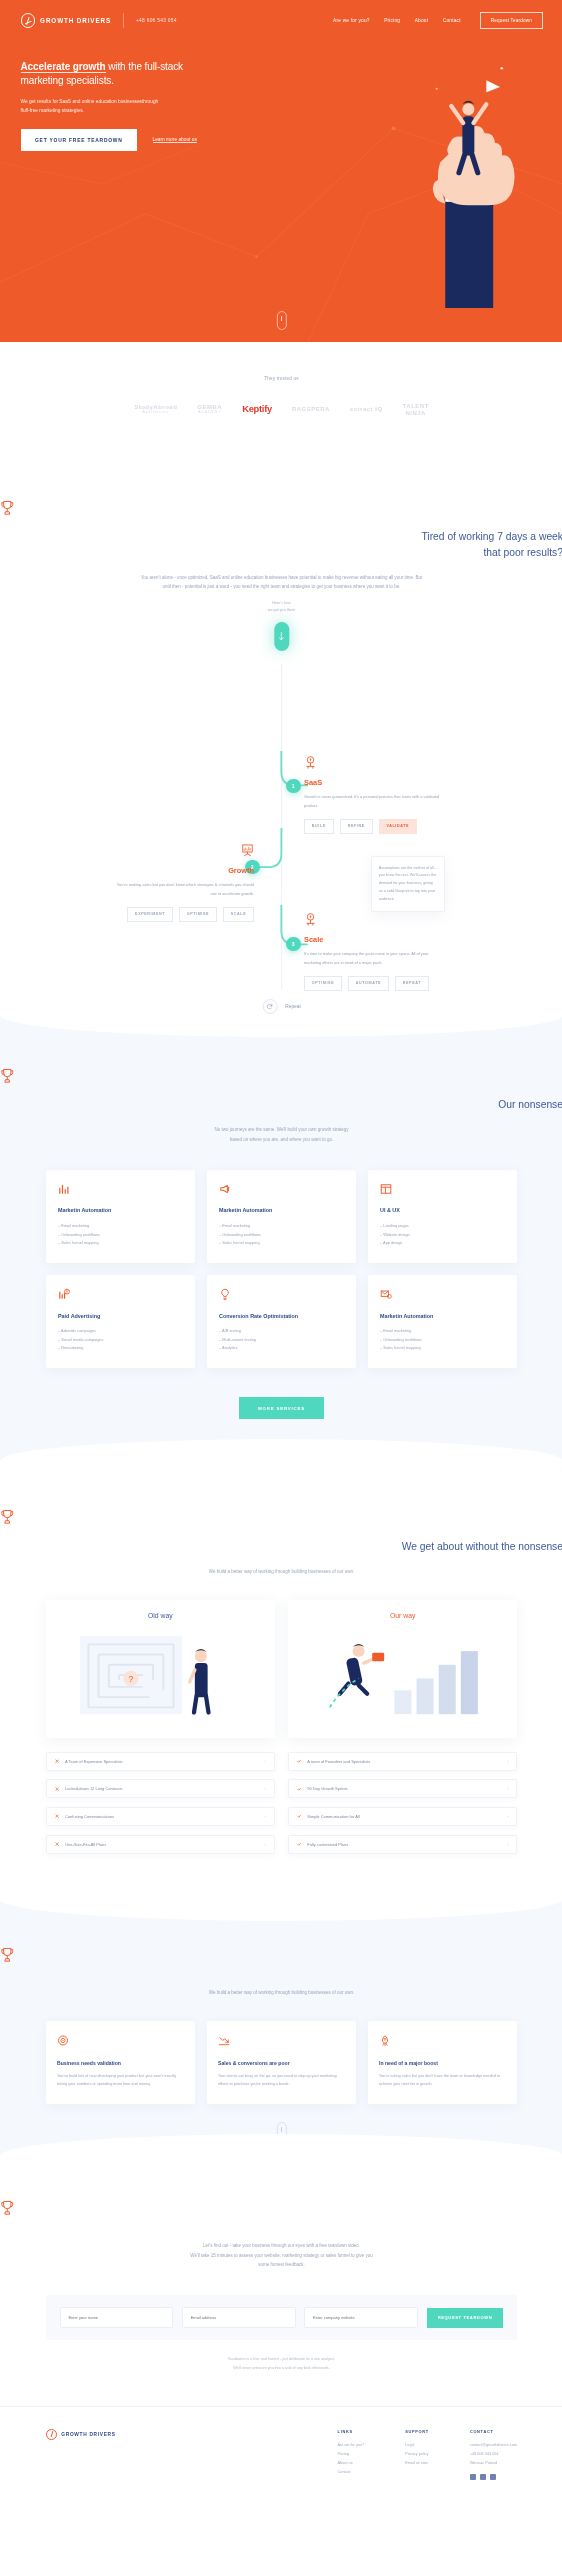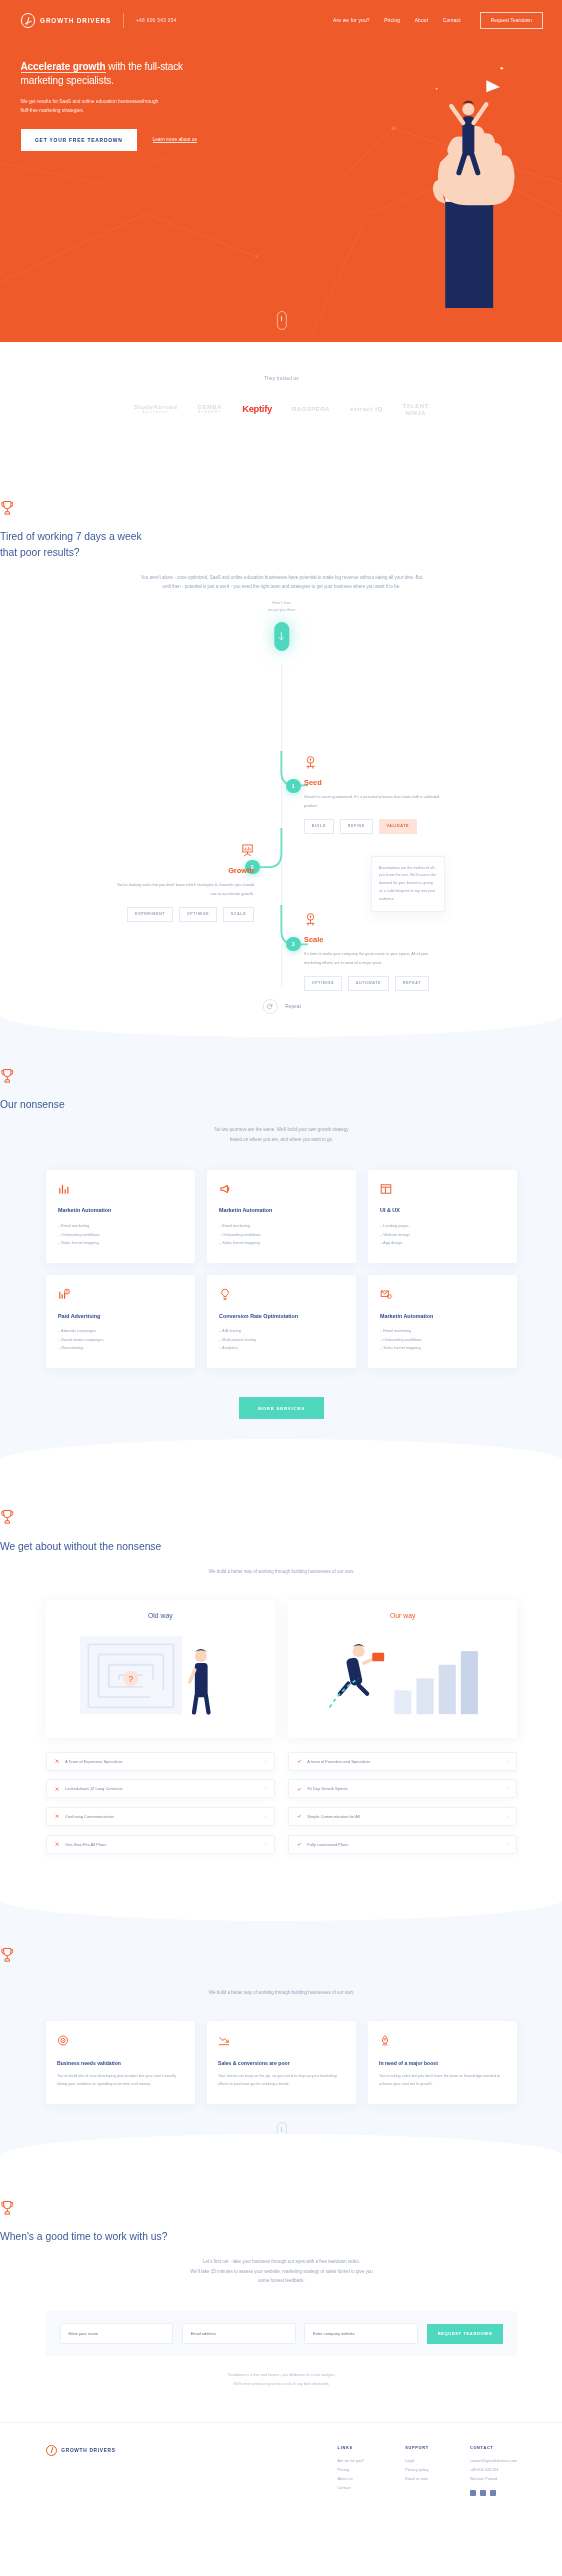--- a/index.html
+++ b/index.html
@@ -94,21 +94,21 @@
     align-items: center; gap: 20px;
   }
   .logo { opacity: .35; font-size: 5.1px; color: #8c96ad; text-align: center; line-height: 1.15; }
   .logo.red { opacity: 1; color: #e8392b; font-weight: bold; font-size: 9.4px; letter-spacing: -0.3px; }
   .logo b { display:block; font-weight: bold; letter-spacing: 0.5px; font-size: 6px; }
   .logo i { display:block; font-style: normal; font-size: 3.4px; letter-spacing: 0.9px; }
 
   
   .sec-icon { width: 14.5px; height: 17px; margin: 0 auto 10.3px; }
   .sec-title {
-    text-align: left; font-size: 10.3px; color: #3d5a99;
+    text-align: right; font-size: 10.3px; color: #3d5a99;
     font-weight: normal; line-height: 1.55;
   }
   .sec-sub {
     text-align: center; margin: 12px auto 0;
     font-size: 4.5px; color: #9aa4bd; line-height: 2.1; max-width: 282px;
   }
 
   
   .tired { padding: 53px 0 0; background: #fff; }
   .timeline { position: relative; height: 402px; margin-top: 22px; }
@@ -383,21 +383,21 @@
       <svg class="tl-curve" style="left:265px; top:137px;" width="43" height="43" viewBox="0 0 50 50">
         <path d="M19 0 v24 q0 16 16 16 h14" stroke="#6fdec6" stroke-width="2.2" fill="none" stroke-linecap="round"></path>
       </svg>
       <div class="tl-node" style="left:286px; top:165px;">1</div>
       <div class="tl-block right" style="top:141px;">
         <svg class="tl-ico" viewBox="0 0 22 24">
           <circle cx="11" cy="8" r="5.5" fill="none" stroke="#f05a28" stroke-width="1.5"></circle>
           <path d="M11 5.5v5M9.4 7h3.2" stroke="#f05a28" stroke-width="1.2"></path>
           <path d="M11 13.5v5M5 19h12M7 19v3M15 19v3" stroke="#f05a28" stroke-width="1.5" fill="none" stroke-linecap="round"></path>
         </svg>
-        <div class="tl-name">Seed</div>
+        <div class="tl-name">SaaS</div>
         <div class="tl-desc">Growth is never guaranteed. It's a personal process that starts with a validated product.</div>
         <div class="chips">
           <span class="chip">BUILD</span>
           <span class="chip">REFINE</span>
           <span class="chip active">VALIDATE</span>
         </div>
         <div class="tooltip" style="left:67px; top:101px;">Assumptions are the mother of all... you know the rest. We'll assess the demand for your business, giving us a solid blueprint to tap into your audience</div>
       </div>
 
       <svg class="tl-curve" style="left:245px; top:214px;" width="44" height="53" viewBox="0 0 52 62">
@@ -689,21 +689,20 @@
     <div class="team-scroll"></div>
     <div class="curve-bottom"></div>
   </section>
 
   <section class="contact">
     <svg class="sec-icon" viewBox="0 0 24 28">
       <path d="M6 4h12v6a6 6 0 01-12 0z" fill="none" stroke="#f05a28" stroke-width="1.6"></path>
       <path d="M6 6H3v3a4 4 0 004 4M18 6h3v3a4 4 0 01-4 4" fill="none" stroke="#f05a28" stroke-width="1.6"></path>
       <path d="M12 16v5M8 25h8l-1-4h-6z" fill="none" stroke="#f05a28" stroke-width="1.6"></path>
     </svg>
-    <h2 class="sec-title">When's a good time to work with us?</h2>
     <p class="sec-sub">
       <span>Let's find out - take your business through our eyes with a free teardown video.</span><br>
       <span>We'll take 15 minutes to assess your website, marketing strategy or sales funnel to give you</span><br>
       <span>some honest feedback.</span>
     </p>
 
     <div class="form-box">
       <input class="field" placeholder="Enter your name" style="">
       <input class="field" placeholder="Email address" style="">
       <input class="field" placeholder="Enter company website" style="">

